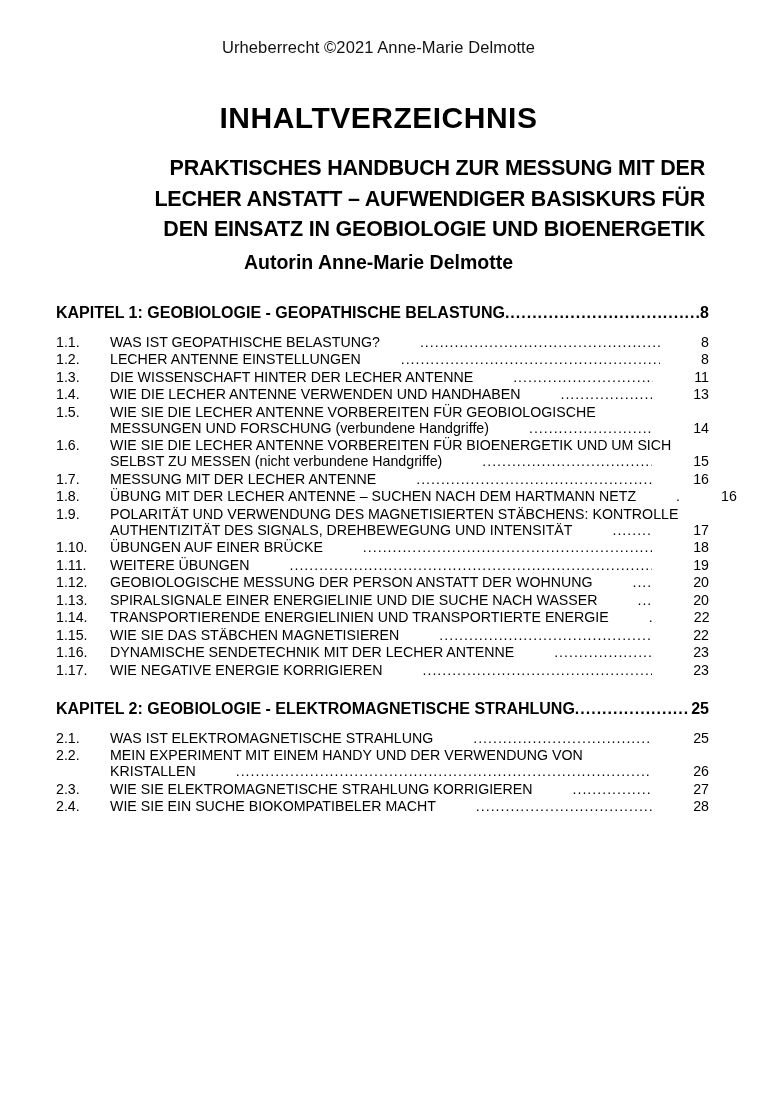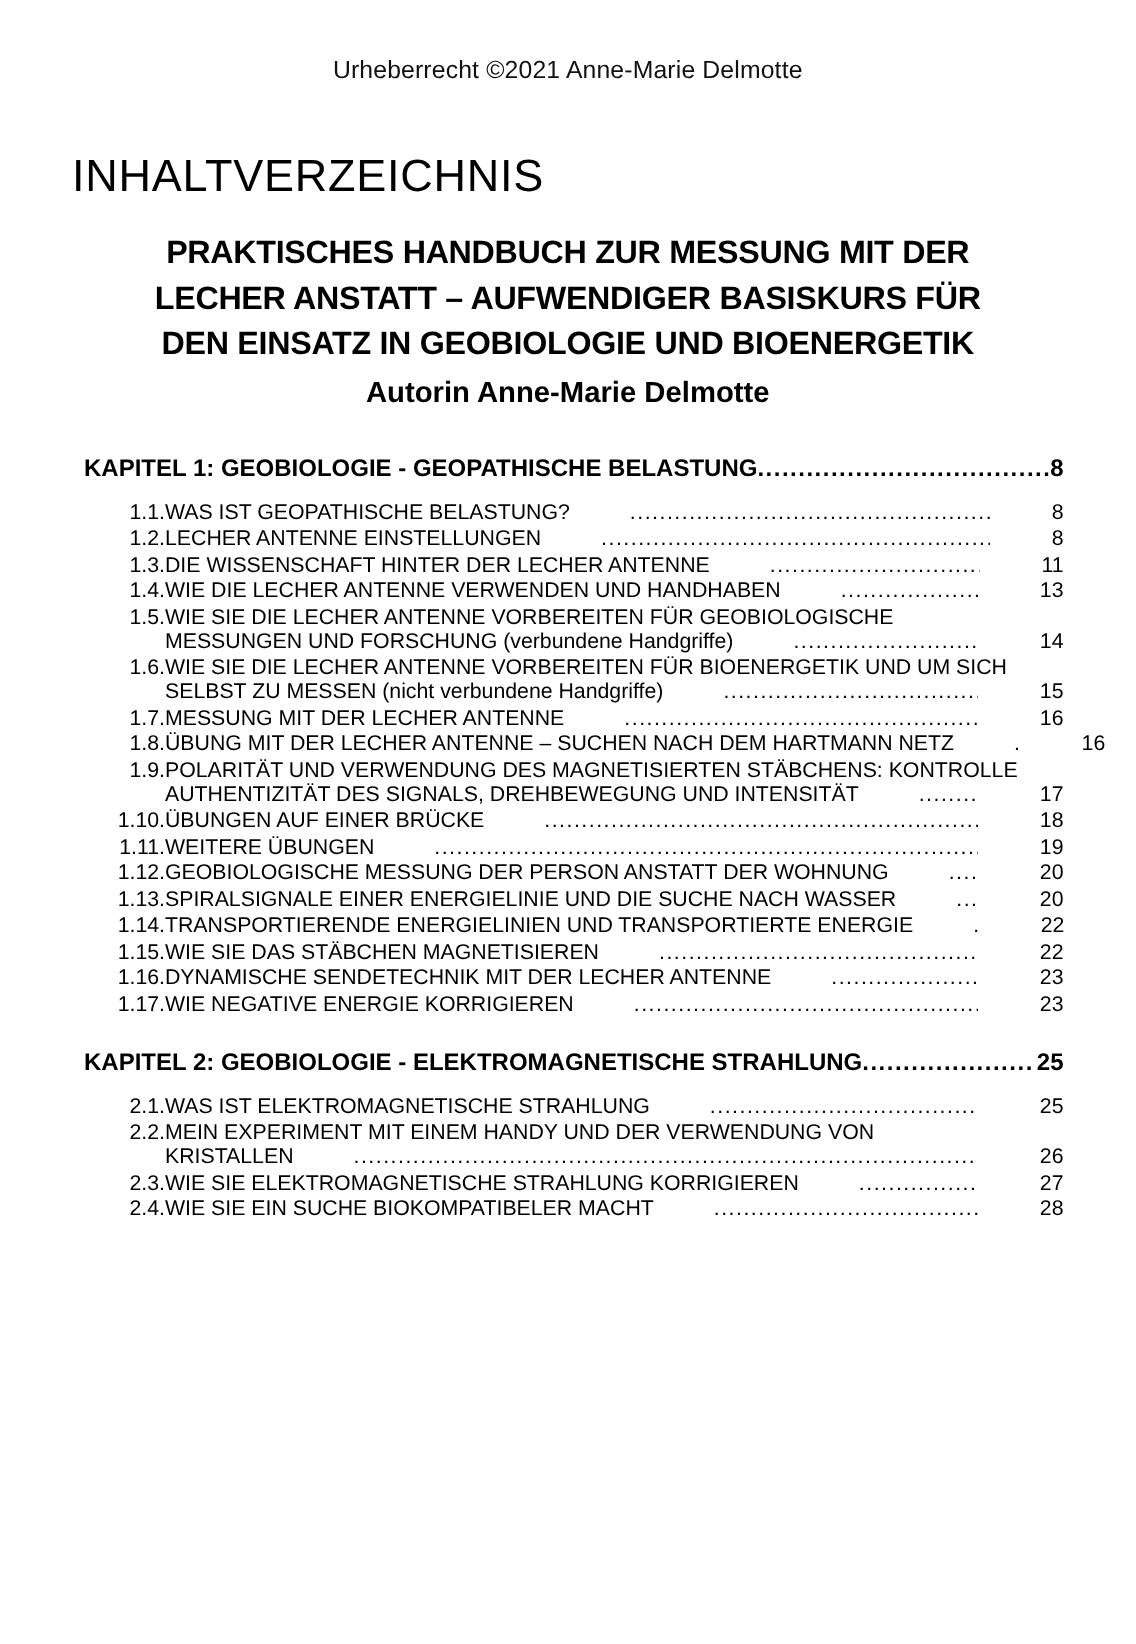--- a/index.html
+++ b/index.html
@@ -24,29 +24,29 @@
   }
   .copyright {
     text-align: center;
     font-size: 16.5px;
     letter-spacing: 0.1px;
     color: #111;
     margin-top: 4px;
     margin-bottom: 44px;
   }
   .doc-title {
-    text-align: left;
+    text-align: center;
     font-size: 30px;
-    font-weight: 400;
+    font-weight: 700;
     letter-spacing: 0.5px;
     margin-bottom: 18px;
     color: #000;
   }
   .subtitle {
-    text-align: center;
+    text-align: right;
     font-size: 21.5px;
     font-weight: bold;
     line-height: 1.42;
     letter-spacing: -0.2px;
     color: #000;
     margin: 0 4px 6px 4px;
   }
   .author {
     text-align: center;
     font-size: 19.5px;
@@ -66,21 +66,20 @@
   }
   .chapter-row .ch-label {
     white-space: nowrap;
   }
   .entry {
     display: flex;
     align-items: baseline;
     font-size: 14.2px;
     margin-bottom: 1.5px;
     padding-left: 8px;
-    text-align: right;
   }
   .entry .num {
     width: 54px;
     flex: 0 0 54px;
     white-space: nowrap;
   }
   .entry .txt-wrap {
     flex: 1 1 auto;
     min-width: 0;
   }

